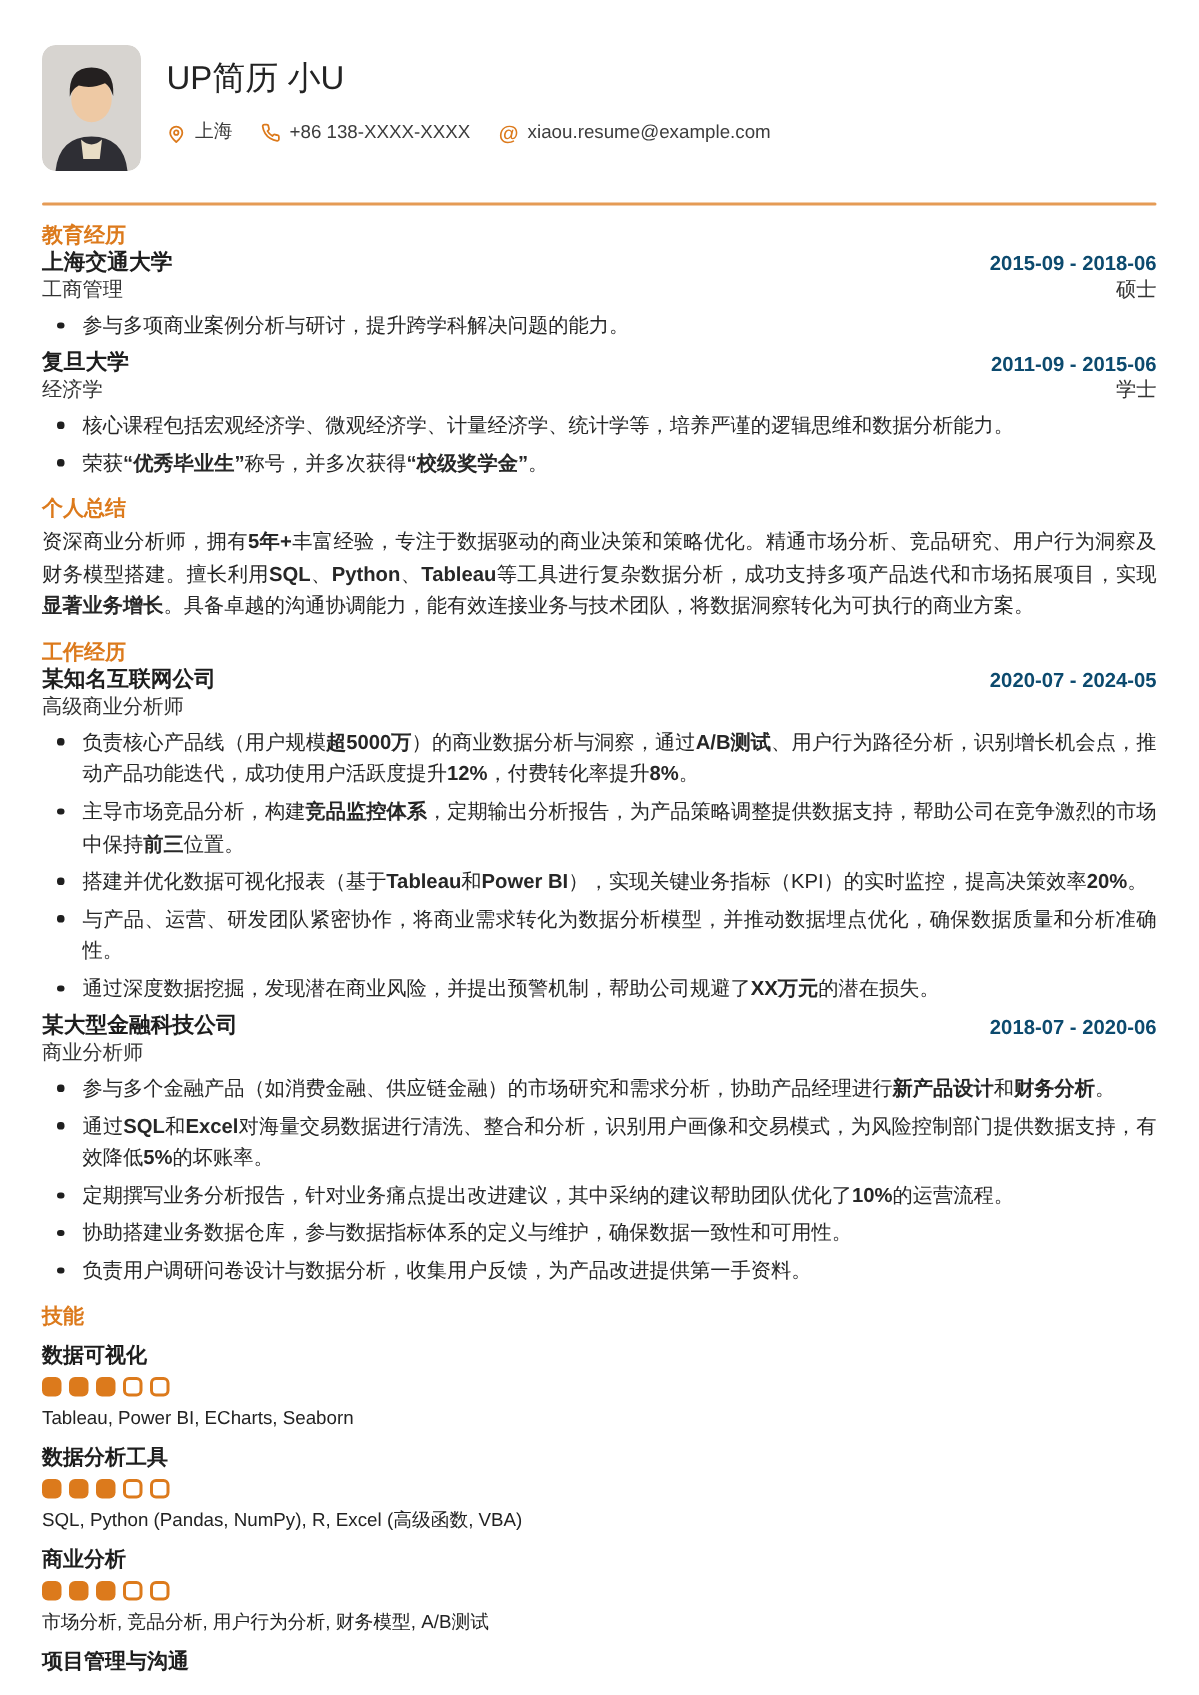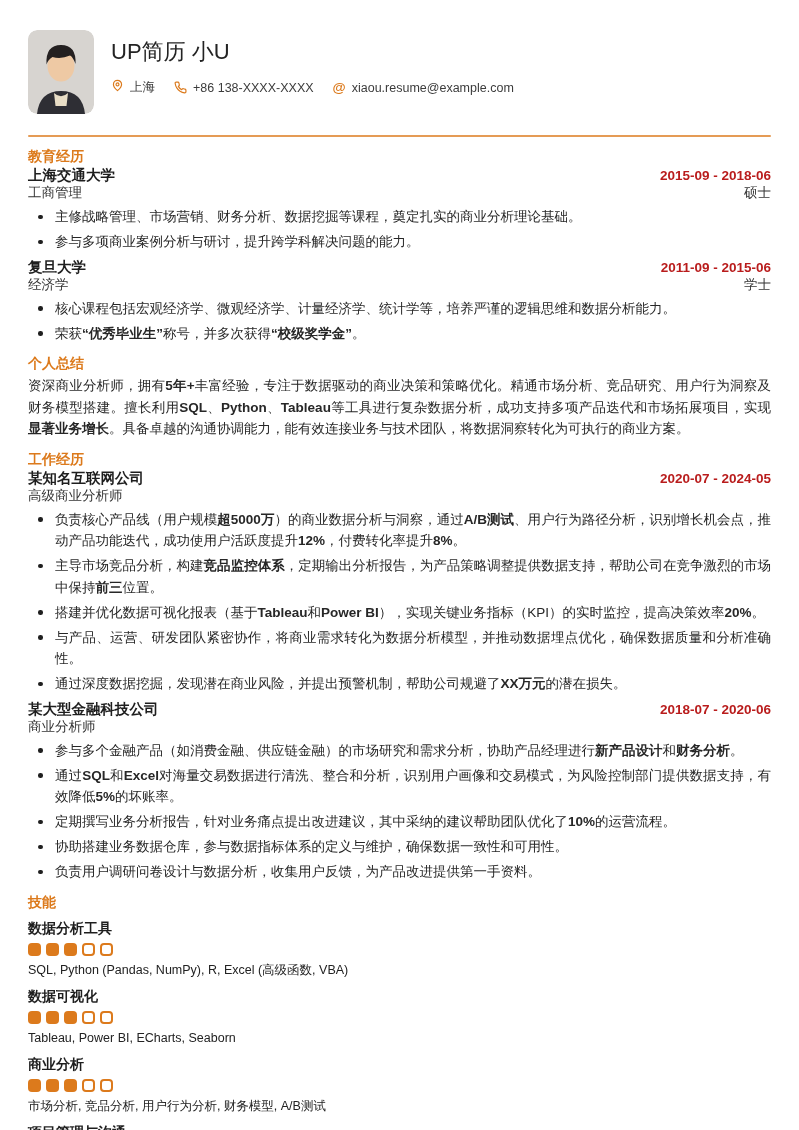--- a/index.html
+++ b/index.html
@@ -12,34 +12,34 @@
   }
   .page { padding:30px 28px 0 28px; }
 
   
   .header { display:flex; align-items:flex-start; }
   .avatar { width:66px; height:84px; border-radius:9px; overflow:hidden; flex:0 0 auto; margin-right:17px; }
   .avatar svg { display:block; }
   .head-right { padding-top:9px; }
   .name { font-size:22px; font-weight:400; line-height:26px; margin:0 0 14px 0; color:#232323; }
   .contacts { display:flex; align-items:center; gap:19px; font-size:12.5px; color:#3c3c3c; }
-  .contact { display:flex; align-items:flex-start; gap:6px; }
+  .contact { display:flex; align-items:flex-end; gap:6px; }
   .contact .cicon { display:flex; align-items:center; color:var(--accent); }
   .at-glyph { color:var(--accent); font-weight:700; font-size:13.5px; line-height:13px; }
 
   .divider { margin-top:21px; height:2px; background:var(--accent); opacity:.75; border-radius:1px; }
 
   
   .section { margin-top:10px; }
   .section-title { margin:0; font-size:14px; font-weight:700; line-height:18px; color:var(--accent); }
 
   .entry + .entry { margin-top:6px; }
   .entry-top { display:flex; justify-content:space-between; align-items:flex-start; margin-top:2px; }
   .entry-name { font-size:14.5px; font-weight:700; line-height:17px; color:#1e1e1e; }
-  .entry-date { font-size:13.5px; font-weight:700; line-height:17px; white-space:nowrap; color:#b91c1c; }
+  .entry-date { font-size:13.5px; font-weight:700; line-height:17px; white-space:nowrap; color:#0c4a6e; }
   .entry-sub { display:flex; justify-content:space-between; font-size:13.5px; line-height:18px; color:var(--muted);gap:36px; }
 
   ul.bullets { list-style:none; margin:4px 0 5px 0; padding:0; }
   ul.bullets li {
     position:relative; padding-left:27px; font-size:13.5px;
     line-height:21.5px; margin-bottom:3.5px; color:#272727; text-align:justify;
   }
   ul.bullets li::before {
     content:''; position:absolute; left:10px; top:8.5px;
     width:4.5px; height:4.5px; border-radius:50%; background:#1f1f1f;
@@ -110,21 +110,20 @@
         <div class="entry">
           <div class="entry-top">
             <span class="entry-name">上海交通大学</span>
             <span class="entry-date">2015-09 - 2018-06</span>
           </div>
           <div class="entry-sub">
             <span>工商管理</span>
             <span>硕士</span>
           </div>
           <ul class="bullets">
-            <li>主修战略管理、市场营销、财务分析、数据挖掘等课程，奠定扎实的商业分析理论基础。</li>
             <li>参与多项商业案例分析与研讨，提升跨学科解决问题的能力。</li>
           </ul>
         </div>
         <div class="entry">
           <div class="entry-top">
             <span class="entry-name">复旦大学</span>
             <span class="entry-date">2011-09 - 2015-06</span>
           </div>
           <div class="entry-sub">
             <span>经济学</span>
@@ -180,42 +179,42 @@
             <li>负责用户调研问卷设计与数据分析，收集用户反馈，为产品改进提供第一手资料。</li>
           </ul>
         </div>
       </div>
   </div>
 
   <div class="section">
     <h2 class="section-title">技能</h2>
     <div id="skills-list">
         <div class="skill">
+          <div class="skill-name">数据可视化</div>
+          <div class="dots">
+            <span class="dot filled"></span>
+            <span class="dot filled"></span>
+            <span class="dot filled"></span>
+            <span class="dot empty"></span>
+            <span class="dot empty"></span>
+          </div>
+          <div class="skill-detail">Tableau, Power BI, ECharts, Seaborn</div>
+        </div>
+        <div class="skill">
           <div class="skill-name">数据分析工具</div>
           <div class="dots">
             <span class="dot filled"></span>
             <span class="dot filled"></span>
             <span class="dot filled"></span>
             <span class="dot empty"></span>
             <span class="dot empty"></span>
           </div>
           <div class="skill-detail">SQL, Python (Pandas, NumPy), R, Excel (高级函数, VBA)</div>
         </div>
         <div class="skill">
-          <div class="skill-name">数据可视化</div>
-          <div class="dots">
-            <span class="dot filled"></span>
-            <span class="dot filled"></span>
-            <span class="dot filled"></span>
-            <span class="dot empty"></span>
-            <span class="dot empty"></span>
-          </div>
-          <div class="skill-detail">Tableau, Power BI, ECharts, Seaborn</div>
-        </div>
-        <div class="skill">
           <div class="skill-name">商业分析</div>
           <div class="dots">
             <span class="dot filled"></span>
             <span class="dot filled"></span>
             <span class="dot filled"></span>
             <span class="dot empty"></span>
             <span class="dot empty"></span>
           </div>
           <div class="skill-detail">市场分析, 竞品分析, 用户行为分析, 财务模型, A/B测试</div>
         </div>

